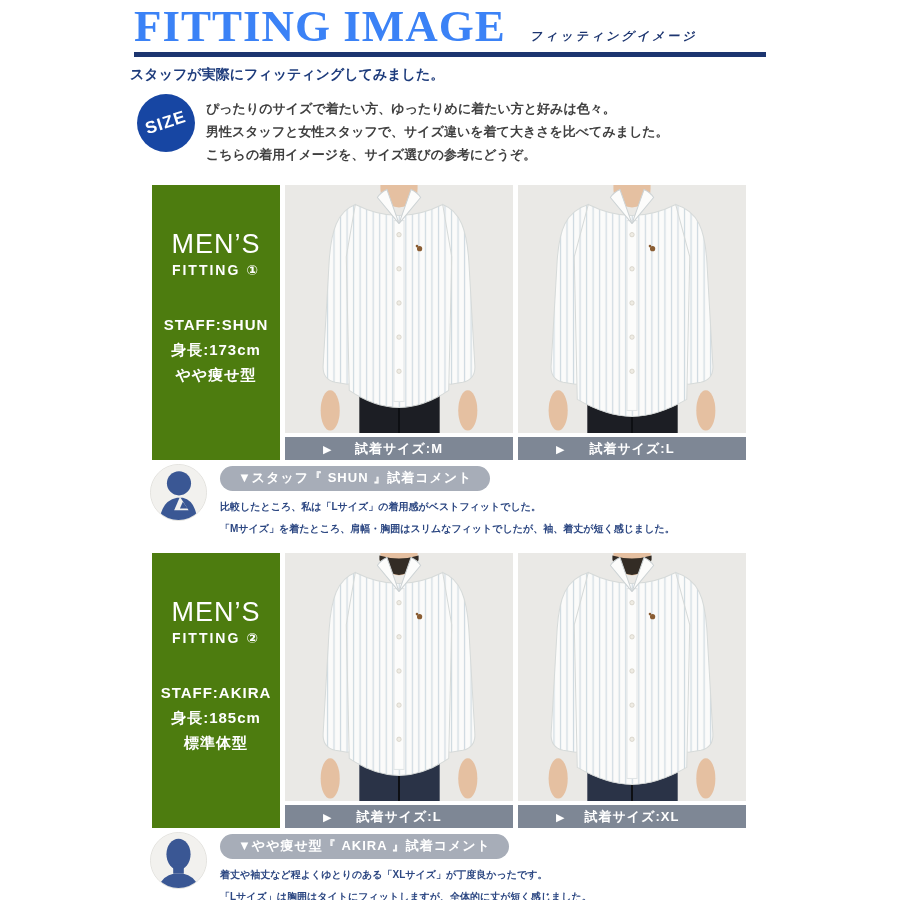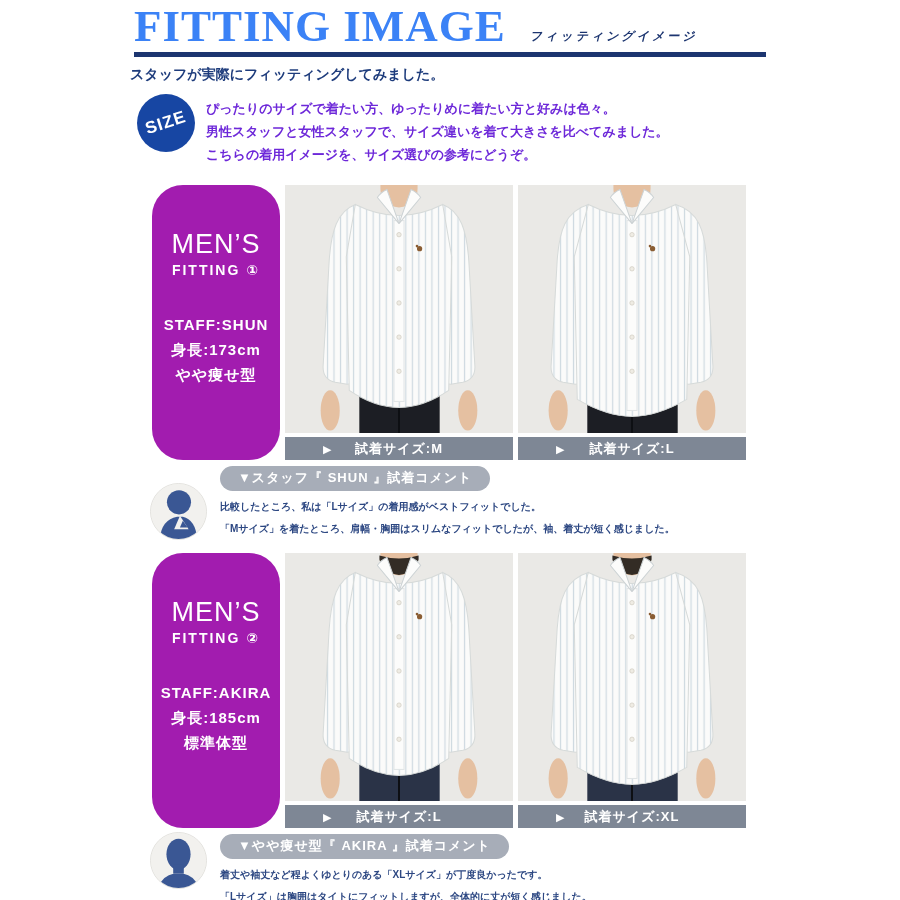--- a/index.html
+++ b/index.html
@@ -8,25 +8,25 @@
 
   
   .header { position:absolute; left:134px; top:4px; width:632px; display:flex; align-items:flex-end; border-bottom:5px solid #1c3570; padding-bottom:3px; }
   .header .title { font-family:"Liberation Serif","DejaVu Serif",serif; font-size:45px; font-weight:700; color:#3b82f6; letter-spacing:1px; line-height:1; }
   .header .subtitle { font-size:12px; font-weight:700; font-style:italic; color:#1c3570; letter-spacing:3px; margin-left:24px; margin-bottom:4px; white-space:nowrap; }
 
   
   .lead { position:absolute; left:130px; top:66px; font-size:14px; font-weight:700; color:#1e3c7c; }
   .size-circle { position:absolute; left:137px; top:94px; width:58px; height:58px; border-radius:50%; background:#1746a3; display:flex; align-items:center; justify-content:center; }
   .size-circle span { color:#fff; font-size:17px; font-weight:700; letter-spacing:1px; transform:rotate(-18deg); }
-  .intro-lines { position:absolute; left:206px; top:97px; font-size:13px; font-weight:700; color:#6d28d9; line-height:23px; }
+  .intro-lines { position:absolute; left:206px; top:97px; font-size:13px; font-weight:700; color:#404040; line-height:23px; }
 
   
   .fit-section { position:absolute; left:152px; width:594px; height:275px; display:flex; gap:5px; }
-  .sidebar { width:128px; background:#a21caf; color:#fff; text-align:center; flex:none;border-radius:31px; }
+  .sidebar { width:128px; background:#4d7c0f; color:#fff; text-align:center; flex:none; }
   .sidebar .cat { margin-top:44px; font-size:27px; letter-spacing:1px; font-weight:400; }
   .sidebar .fit { margin-top:2px; font-size:14px; font-weight:700; letter-spacing:2px; }
   .sidebar .staff-info { margin-top:34px; font-size:15px; line-height:25px; letter-spacing:1px;font-weight:bold; }
   .photo-col { flex:1; display:flex; flex-direction:column; }
   .photo { height:248px; background:#eae9e6; overflow:hidden; }
   .photo svg { display:block; width:100%; height:100%; }
   .caption { height:23px; margin-top:4px; background:#7e8795; color:#fff; font-size:13px; font-weight:700; display:flex; align-items:center; justify-content:center; position:relative; letter-spacing:1px; }
   .caption .marker { position:absolute; left:38px; font-size:11px; top:50%; transform:translateY(-50%); }
 
   
@@ -135,21 +135,21 @@
     <path d="M92,13 L113.5,39 L101.5,5 Q95,8 92,13 Z" fill="#fcfcfb" stroke="#ccd2d4" stroke-width="1"></path>
     <path d="M135,13 L113.5,39 L125.5,5 Q132,8 135,13 Z" fill="#fcfcfb" stroke="#ccd2d4" stroke-width="1"></path>
   </svg>
         </div>
       <div class="caption">
         <span class="marker">▶</span>
         <span>試着サイズ:L</span>
       </div>
     </div>
   </section>
-    <div class="comment" style="top: 464px; align-items: flex-end;">
+    <div class="comment" style="top: 464px;">
     <div class="avatar">
         <svg viewBox="0 0 57 57" xmlns="http://www.w3.org/2000/svg">
       <rect width="57" height="57" fill="#f2f1ee"></rect>
       <circle cx="29" cy="19" r="12.5" fill="#3a5794"></circle>
       <path d="M9,57 Q11,37 27,34 L33,34 Q46,37 48,57 Z" fill="#3a5794"></path>
       <path d="M30,33 L39,47 L24,47 Z" fill="#f2f1ee"></path>
       <path d="M33,38 L38,45 L30,45 Z" fill="#3a5794"></path>
     </svg>
       </div>
     <div class="c-body">

